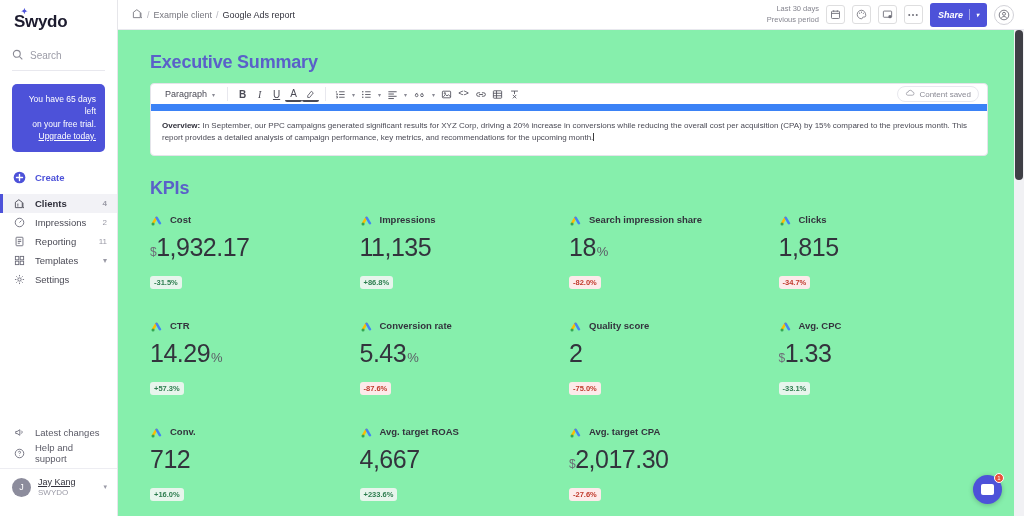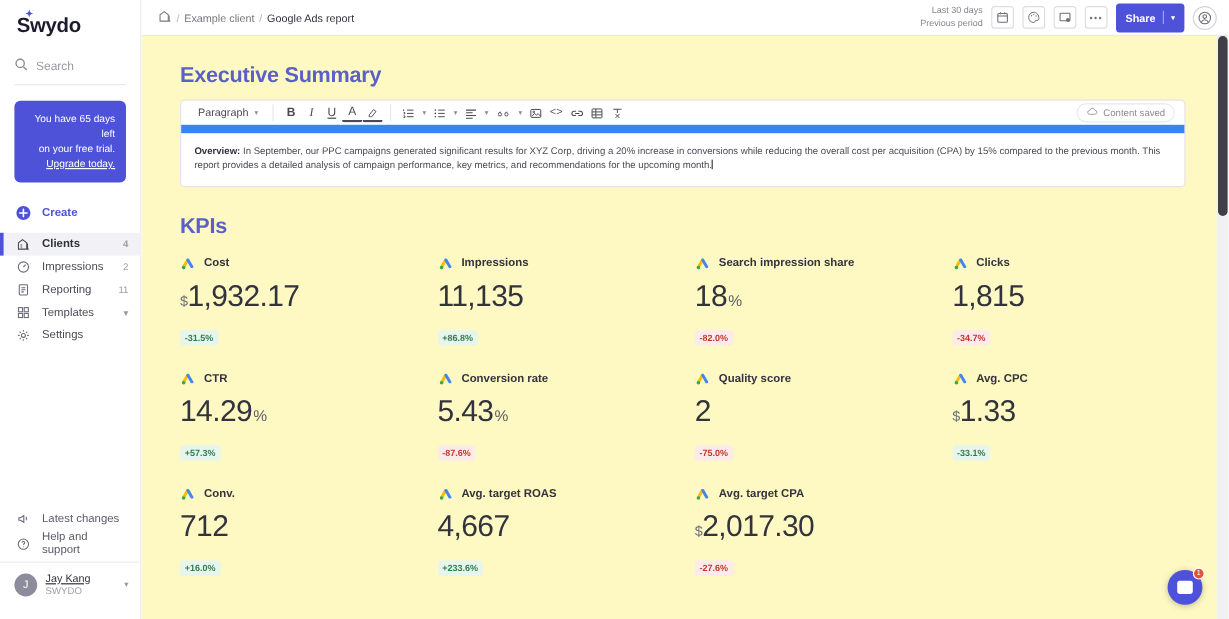--- a/index.html
+++ b/index.html
@@ -101,32 +101,33 @@
   .ibtn {
     width:19px; height:19px; border:1px solid #dededf; border-radius:3px;
     display:flex; align-items:center; justify-content:center; background:#fff; cursor:pointer;
     color:#6e6e78;
   }
   .share-btn {
     background:#4d52d9; color:#fff; border:none; border-radius:3px;
     height:19px; padding: 12px 8px; font-size:9px; font-weight:bold;
     display:flex; align-items:center; gap:6px; cursor:pointer;
     font-family:"Liberation Sans", sans-serif;
+    font-style:italic;
   }
   .share-btn .vsep { width:1px; height:11px; background: rgba(255,255,255,.45); }
   .acct { width:20px; height:20px; border-radius:50%; border:1px solid #d2d2d8;
           display:flex; align-items:center; justify-content:center; color:#6e6e78; cursor:pointer;}
 
   .canvas {
     position:absolute; top:30px; left:0; right:0; bottom:0;
     background:#fafafa; overflow:hidden;
   }
   .sheet {
     position:absolute; top:0; left:0; right:10px; bottom:0;
-    background:#fef9c3; padding: 14px 26px 0 26px;
+    background:#86efac; padding: 14px 26px 0 26px;
   }
   .scrollbar {
     position:absolute; top:0; right:0; width:10px; bottom:0; background:#f1f1f4;
   }
   .scrollbar .thumb {
     position:absolute; top:0; left:1px; width:8px; height:150px;
     background:#3f3f46; border-radius:4px;
   }
 
   .h-title {
@@ -160,21 +161,21 @@
     font-size:8px; color:#8a8a94; border:1px solid #e8e8ee; border-radius:9px;
     padding: 2px 7px;
   }
   .ed-body { padding: 9px 11px 10px 11px; font-size:8px; line-height:1.55; color:#4a4a55; }
   .ed-body b { color:#2f2f3a; }
   .caretbar { display:inline-block; width:1px; height:8px; background:#3c3c3c; vertical-align:-1px; }
 
   
   .kpi-grid {
     display:grid; grid-template-columns: repeat(4, 1fr);
-    row-gap: 30px; column-gap: 0px; margin-left: 6px; gap: 20px;
+    row-gap: 30px; column-gap: 0px; margin-left: 6px;
   }
   .kpi { padding-right: 10px; }
   .kpi-head { display:flex; align-items:center; gap:7px; margin-bottom: 9px; }
   .kpi-name { font-size:9.5px; color:#33333d; font-weight:bold; }
   .kpi-val {
     font-size:25px; color:#33333d; line-height:1; letter-spacing:-0.5px;
     display:flex; align-items:baseline; margin-bottom: 11px; font-weight:normal;
   }
   .kpi-val .sym { font-size:12px; color:#6e6e78; }
   .kpi-val .unit { font-size:13px; color:#5c5c66; margin-left:1px; }

